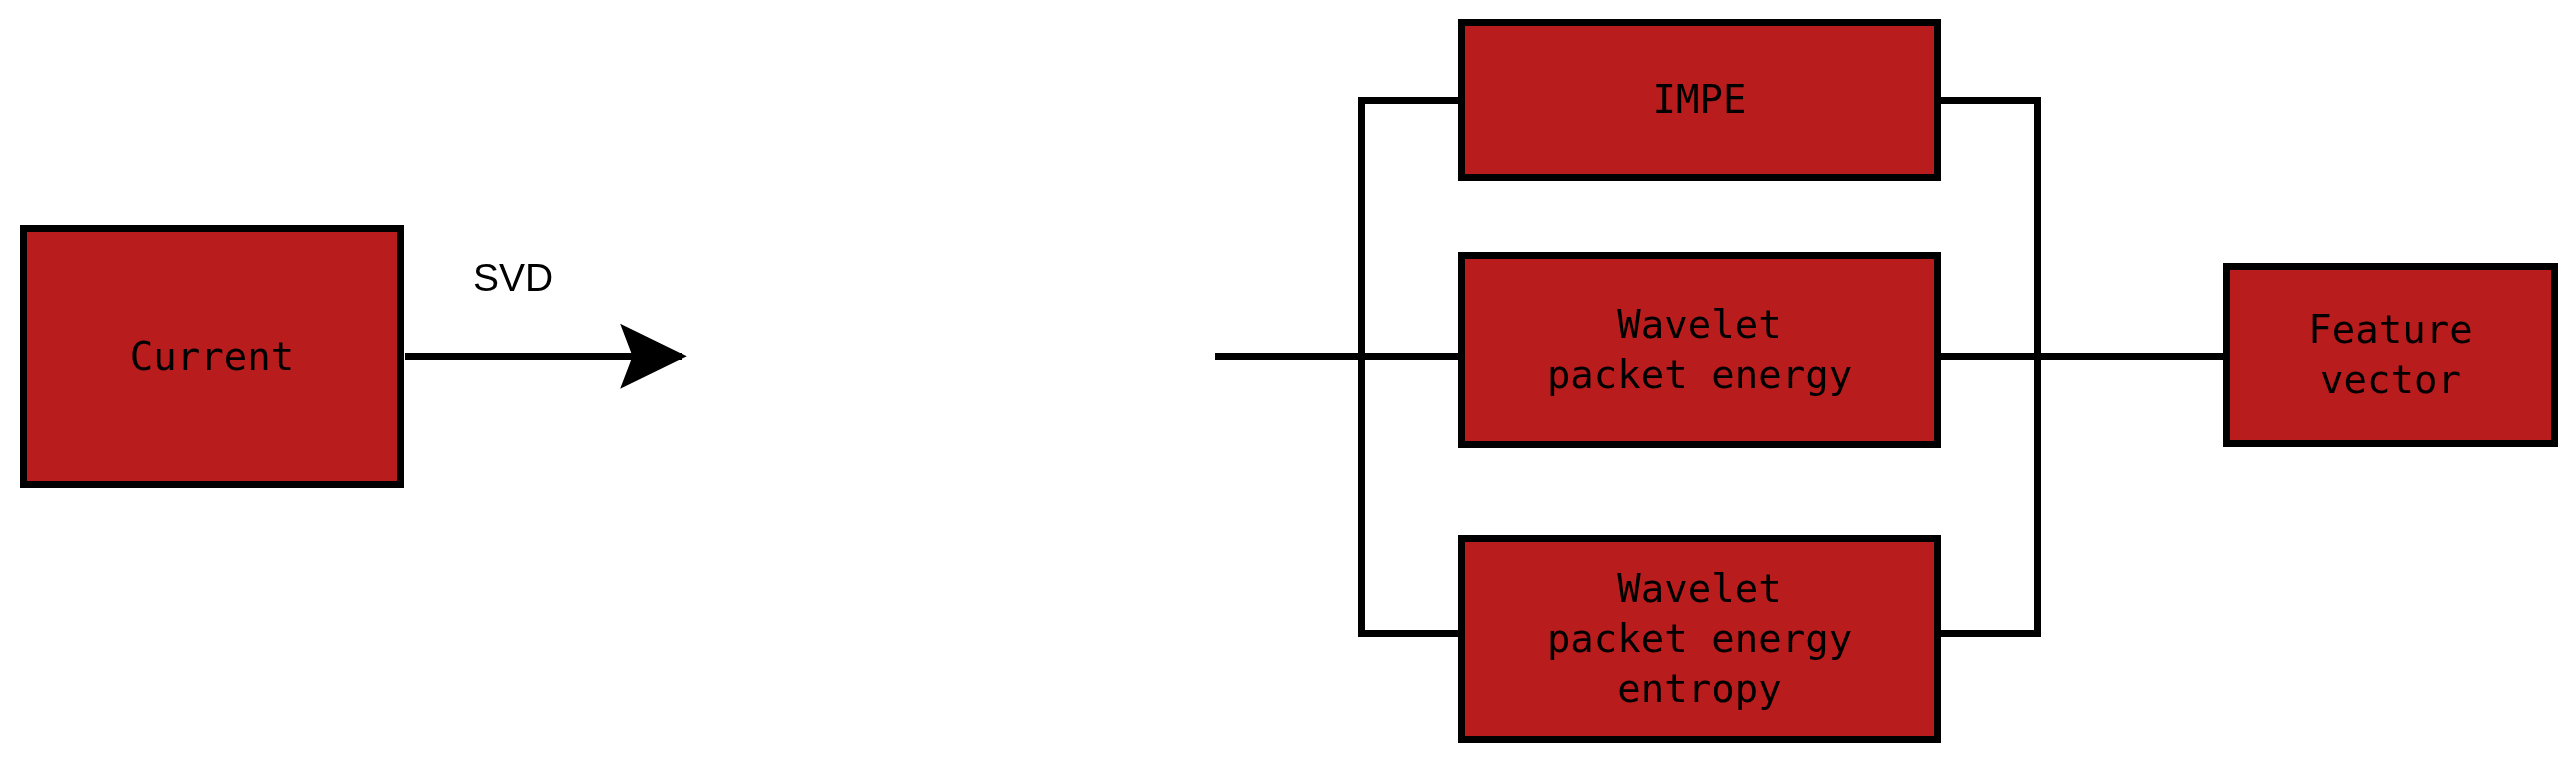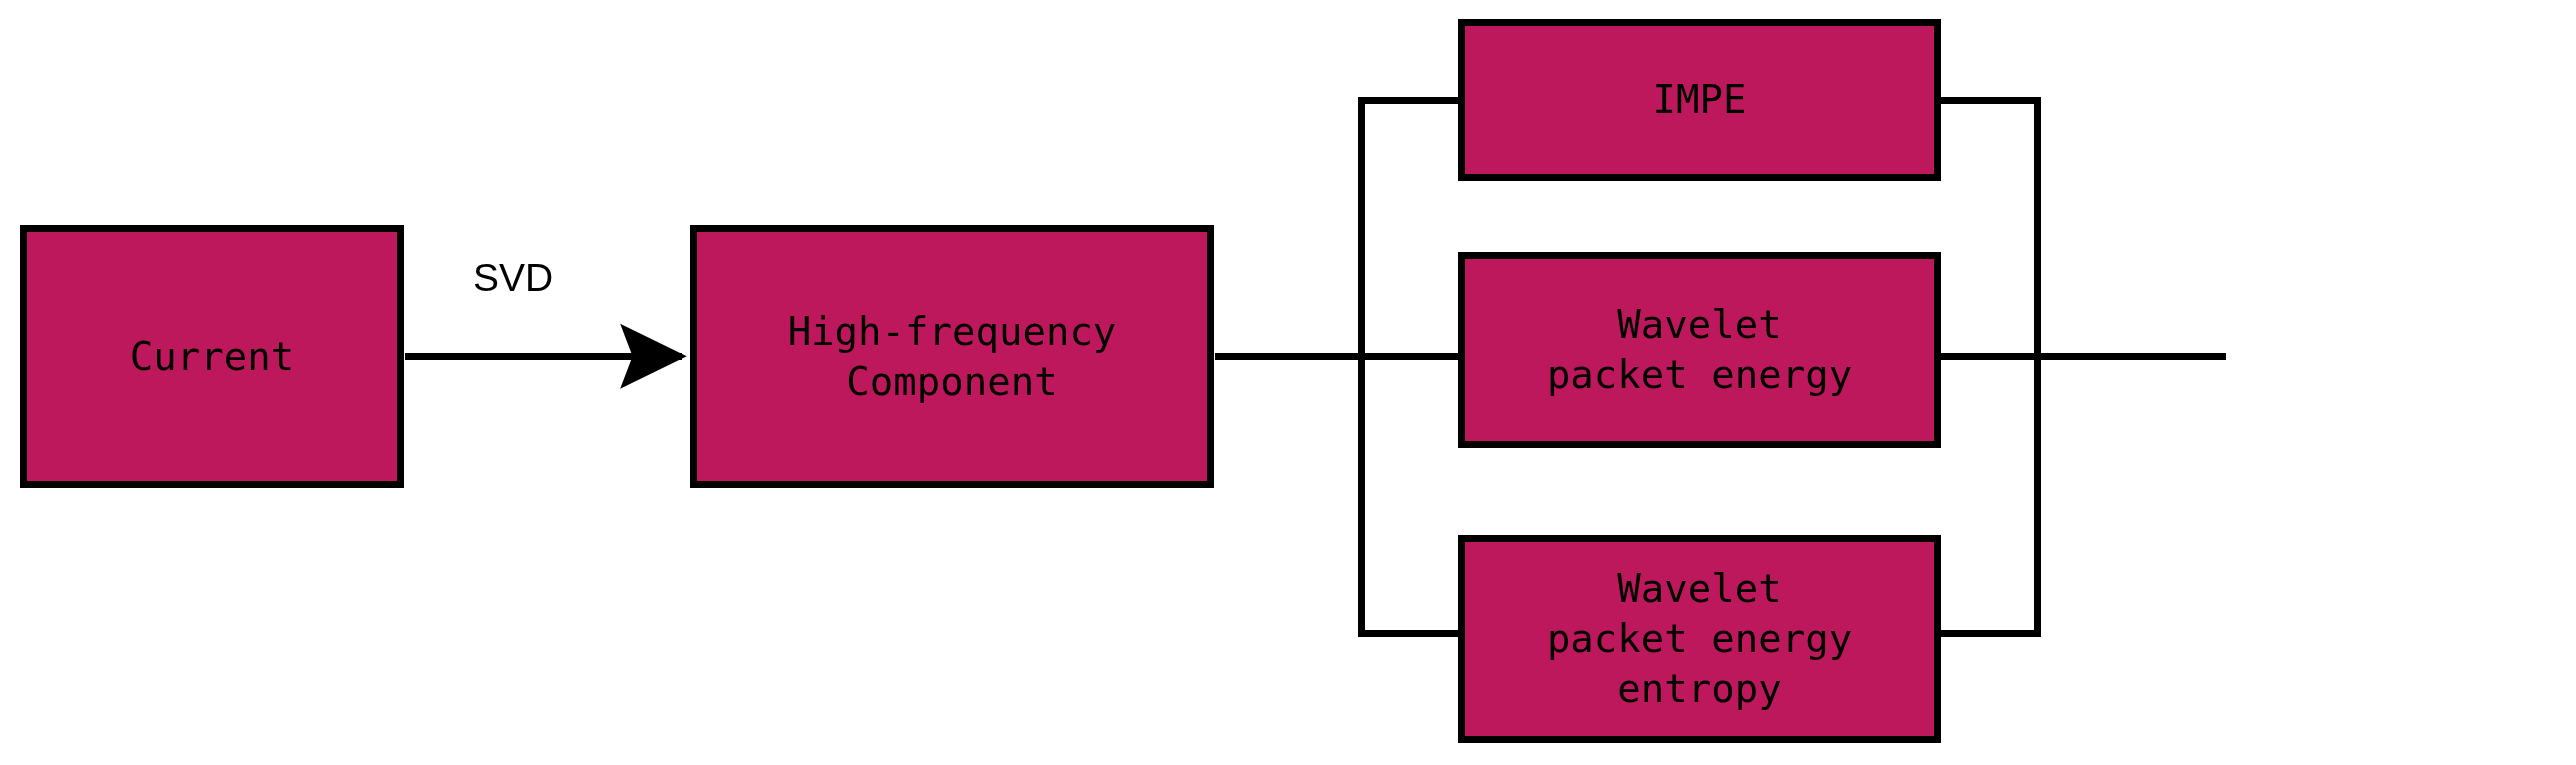--- a/index.html
+++ b/index.html
@@ -22,21 +22,21 @@
     position: absolute;
     left: 0;
     top: 0;
     width: 2576px;
     height: 765px;
   }
   .node-box {
     position: absolute;
     box-sizing: border-box;
     border: 7px solid #000000;
-    background: #be185d;
+    background: #b91c1c;
     display: flex;
     align-items: center;
     justify-content: center;
     text-align: center;
   }
   .node-label {
     font-family: "DejaVu Sans Mono", monospace;
     font-size: 39px;
     line-height: 1.28;
     color: #000000;
@@ -90,37 +90,37 @@
       <line x1="2631" y1="460" x2="2874" y2="460"></line>
     </g>
 
     <polygon points="886,460 800,418 816,460 800,502" fill="#000000" stroke="none"></polygon>
   </svg>
 
   <div class="node-box" id="node-current">
     <span class="node-label">Current</span>
   </div>
 
-  <div class="node-box" id="node-highfreq">
-    <span class="node-label">High-frequency
-Component</span>
-  </div>
 
   <div class="node-box" id="node-impe">
     <span class="node-label">IMPE</span>
   </div>
 
   <div class="node-box" id="node-wpe">
     <span class="node-label">Wavelet
 packet energy</span>
   </div>
 
   <div class="node-box" id="node-wpee">
     <span class="node-label">Wavelet
 packet energy
 entropy</span>
   </div>
 
+  <div class="node-box" id="node-featurevec">
+    <span class="node-label">Feature
+vector</span>
+  </div>
 
   <span class="edge-label" id="label-svd">SVD</span>
 
 </div>
 
 
 </body></html>

